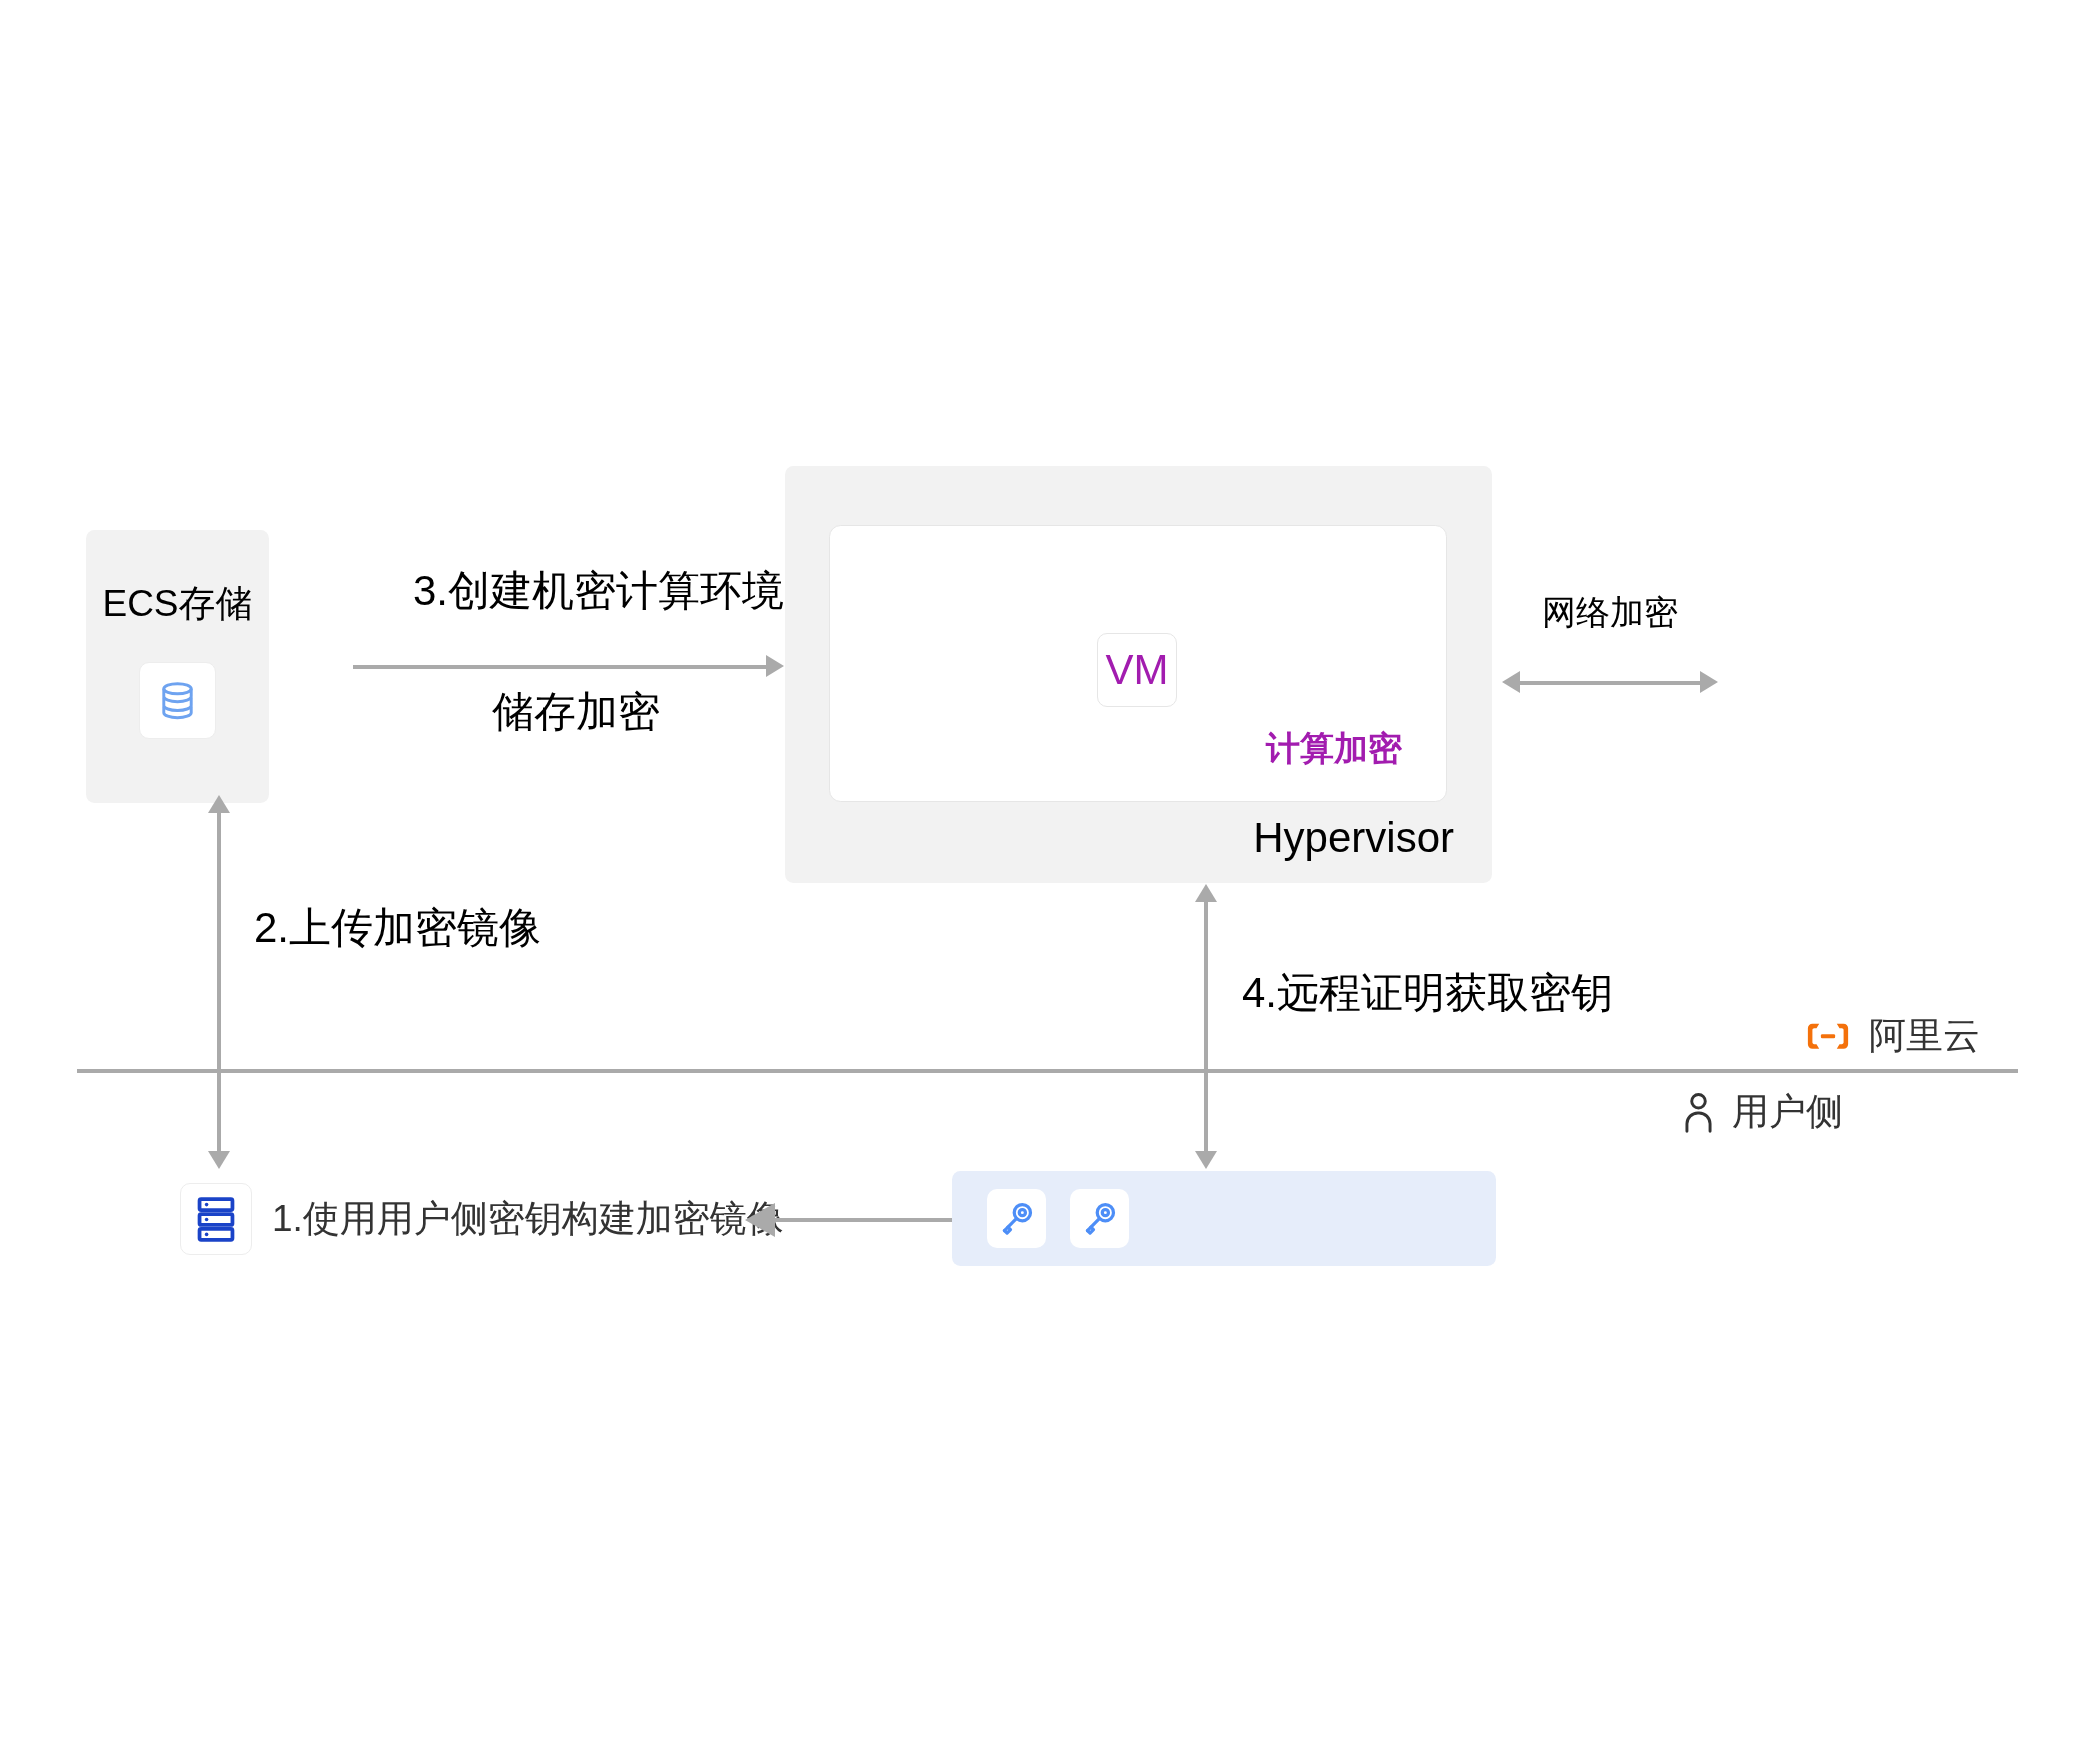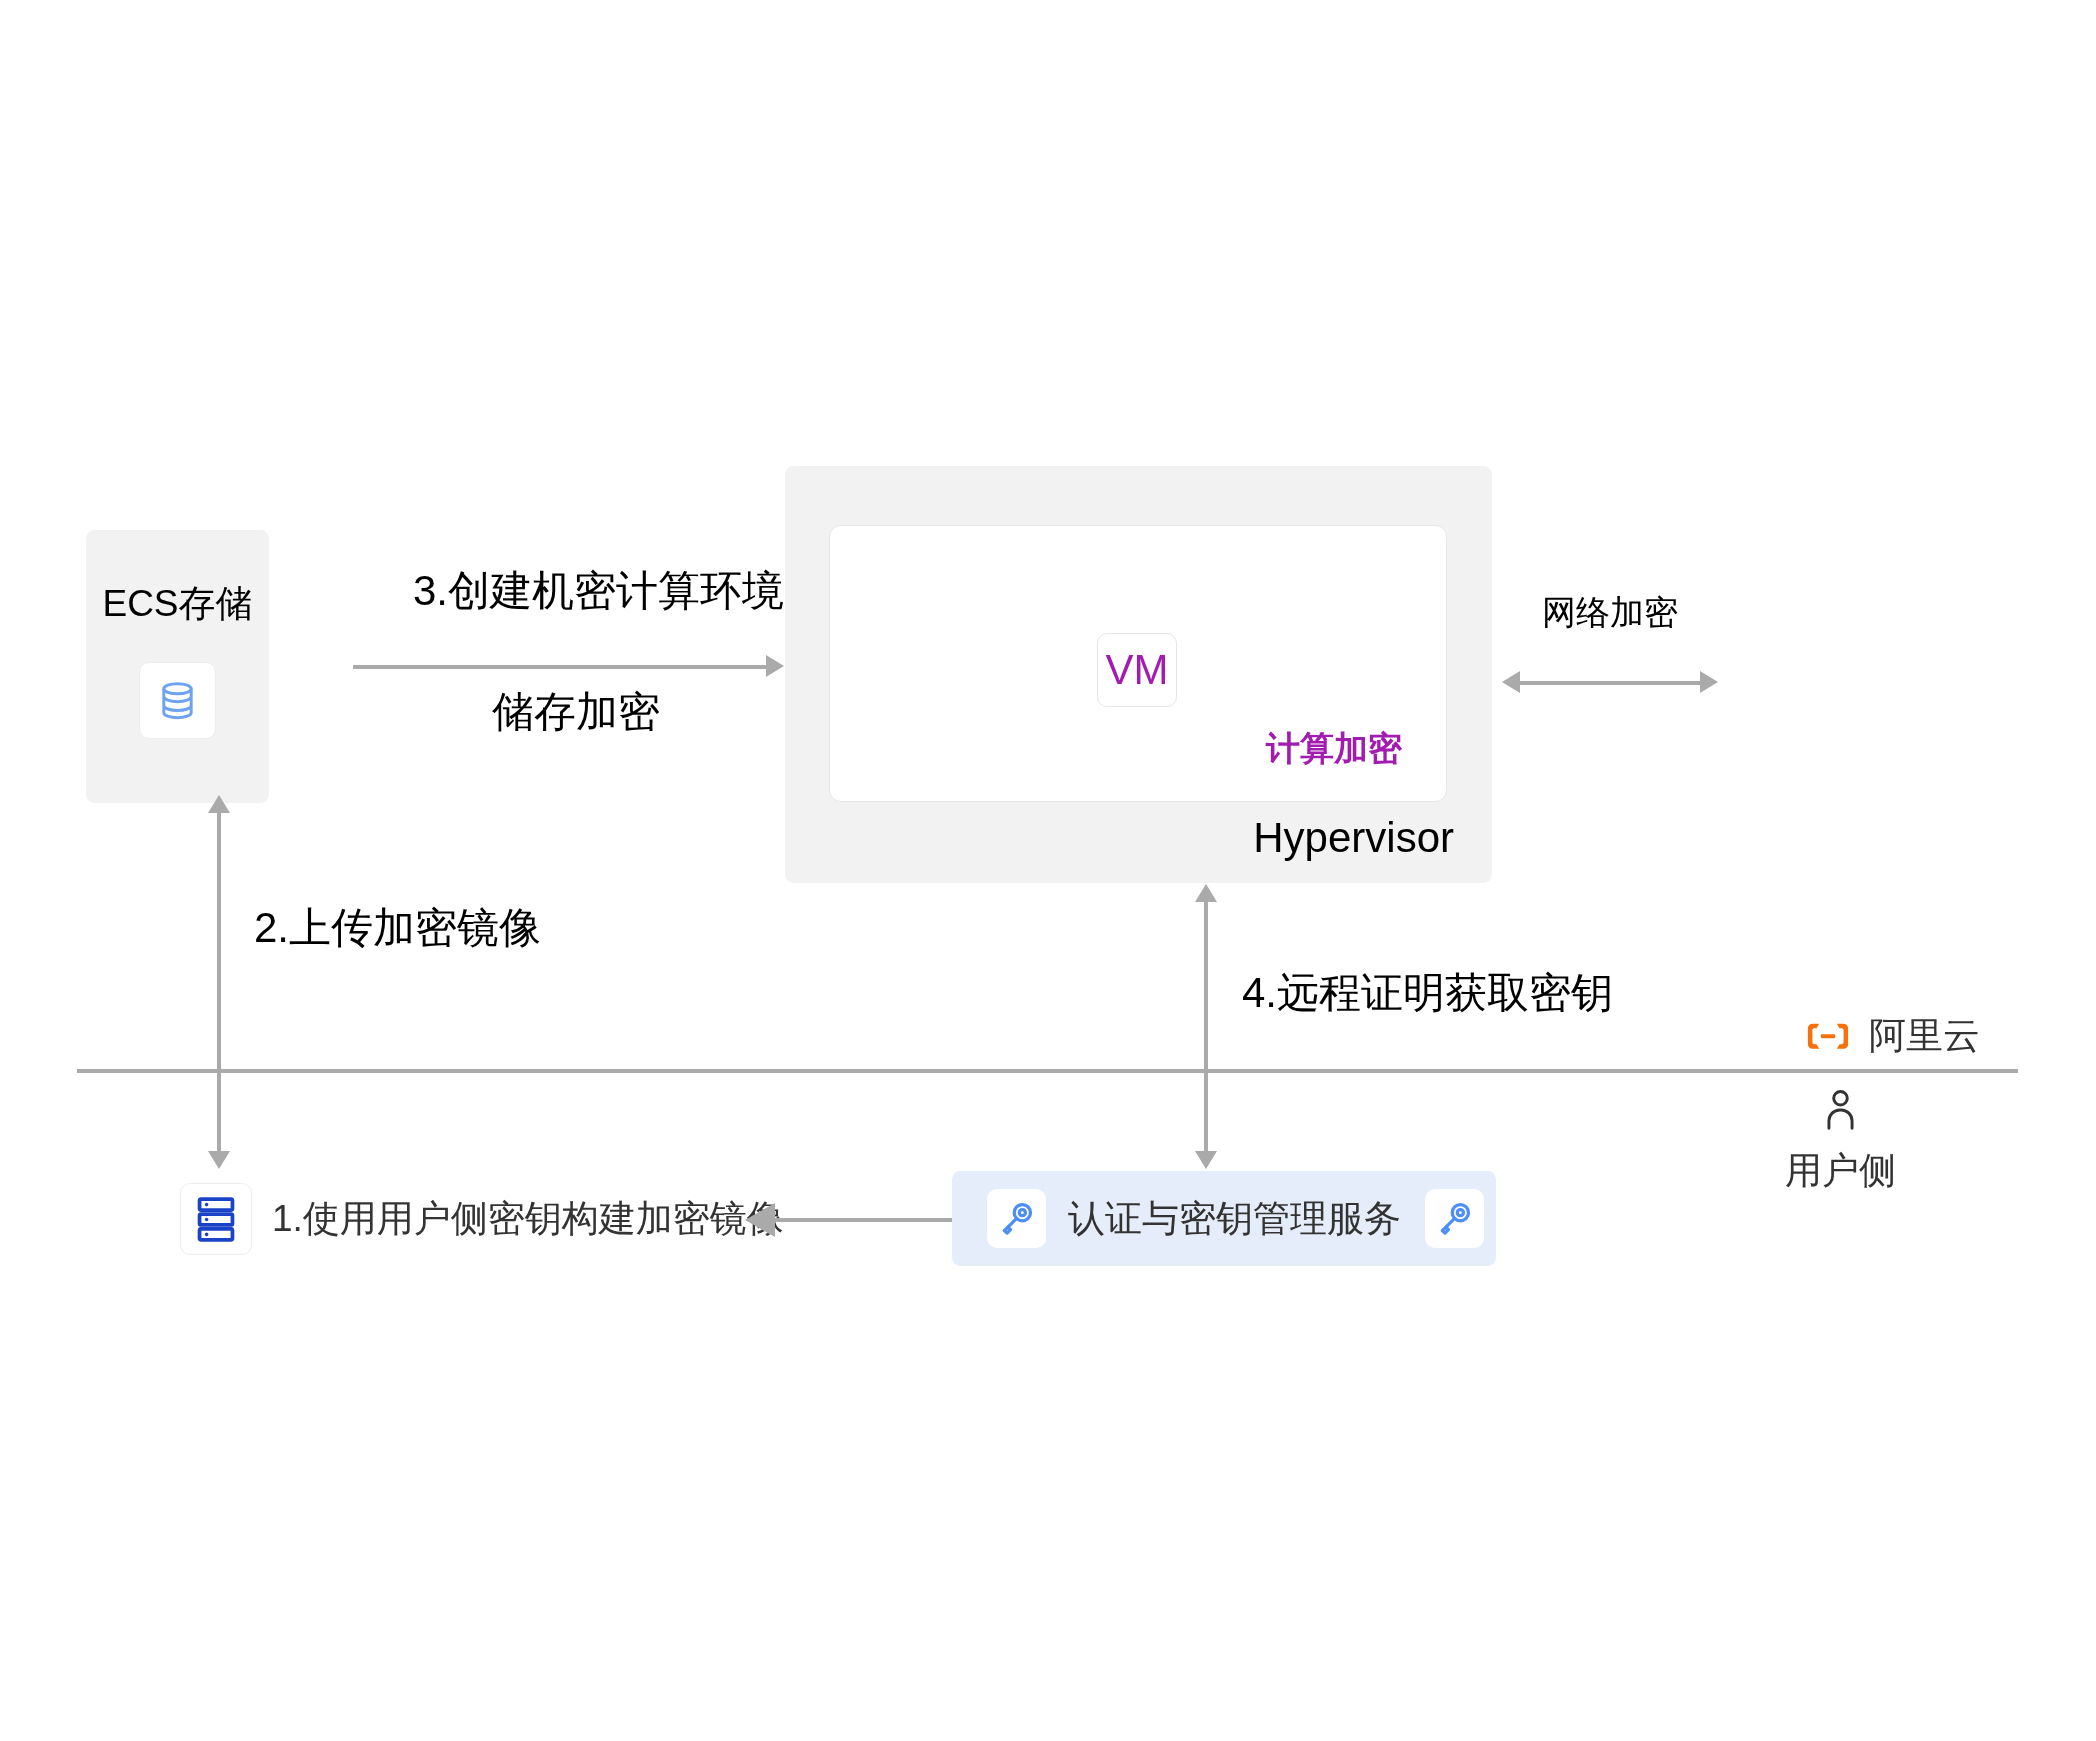--- a/index.html
+++ b/index.html
@@ -153,21 +153,21 @@
 
   <div style="position:absolute;left:1807px;top:1011px;display:flex;align-items:center;gap:20px;">
     <svg width="42" height="28.5" viewBox="0 0 50 34">
       <path d="M14.5 2 H6.5 C3.4 2 1 4.4 1 7.5 v19 C1 29.6 3.4 32 6.5 32 h8 l-3.2-5.6 H8.6 C7.3 26.4 6.4 25.5 6.4 24.2 V9.8 c0-1.3.9-2.2 2.2-2.2 h2.7 L14.5 2z" fill="#F4710B"></path>
       <path d="M35.5 2 h8 C46.6 2 49 4.4 49 7.5 v19 c0 3.1-2.4 5.5-5.5 5.5 h-8 l3.2-5.6 h2.7 c1.3 0 2.2-.9 2.2-2.2 V9.8 c0-1.3-.9-2.2-2.2-2.2 h-2.7 L35.5 2z" fill="#F4710B"></path>
       <rect x="16.5" y="14.5" width="17" height="5" rx="1.6" fill="#F4710B"></rect>
     </svg>
     <span class="t-44">阿里云</span>
   </div>
 
-  <div style="position:absolute;left:1785px;top:1087px;display:flex;align-items:center;gap:15px;flex-direction:column;">
+  <div style="position:absolute;left:1680px;top:1087px;display:flex;align-items:center;gap:15px;">
     <svg width="37" height="44" viewBox="0 0 24 28" fill="none" stroke="#333333" stroke-width="1.9" stroke-linecap="round">
       <circle cx="12" cy="7" r="4.4"></circle>
       <path d="M4.5 26.5 v-4.8 c0-3.9 3.2-7.1 7.1-7.1 h0.8 c3.9 0 7.1 3.2 7.1 7.1 v4.8"></path>
     </svg>
     <span class="t-44">用户侧</span>
   </div>
 
   <div style="position:absolute;left:180px;top:1183px;display:flex;align-items:center;gap:20px;">
     <div class="icon-tile" style="width:72px;height:72px;">
       <svg width="42" height="47" viewBox="0 0 26 30">
@@ -187,21 +187,20 @@
 
   <div class="kms-panel" style="left:952px;top:1171px;width:544px;height:95px;">
     <div class="icon-tile" style="margin-left:35px;width:59px;height:59px;border:none;">
       <svg width="39" height="39" viewBox="0 0 24 24" fill="none" stroke="#4D8EF7" stroke-width="2" stroke-linecap="round" stroke-linejoin="round">
         <circle cx="15.6" cy="8.4" r="5"></circle>
         <circle cx="15.6" cy="8.4" r="1.9"></circle>
         <path d="M11.9 12.1 L4.6 19.4"></path>
         <path d="M4.6 19.4 l1.6 1.6 2.1-2.1 -1.6-1.6"></path>
       </svg>
     </div>
-    <span class="t-44" style="margin-left:22px;">认证与密钥管理服务</span>
     <div class="icon-tile" style="margin-left:23.5px;width:59px;height:59px;border:none;">
       <svg width="39" height="39" viewBox="0 0 24 24" fill="none" stroke="#4D8EF7" stroke-width="2" stroke-linecap="round" stroke-linejoin="round">
         <circle cx="15.6" cy="8.4" r="5"></circle>
         <circle cx="15.6" cy="8.4" r="1.9"></circle>
         <path d="M11.9 12.1 L4.6 19.4"></path>
         <path d="M4.6 19.4 l1.6 1.6 2.1-2.1 -1.6-1.6"></path>
       </svg>
     </div>
   </div>
 

